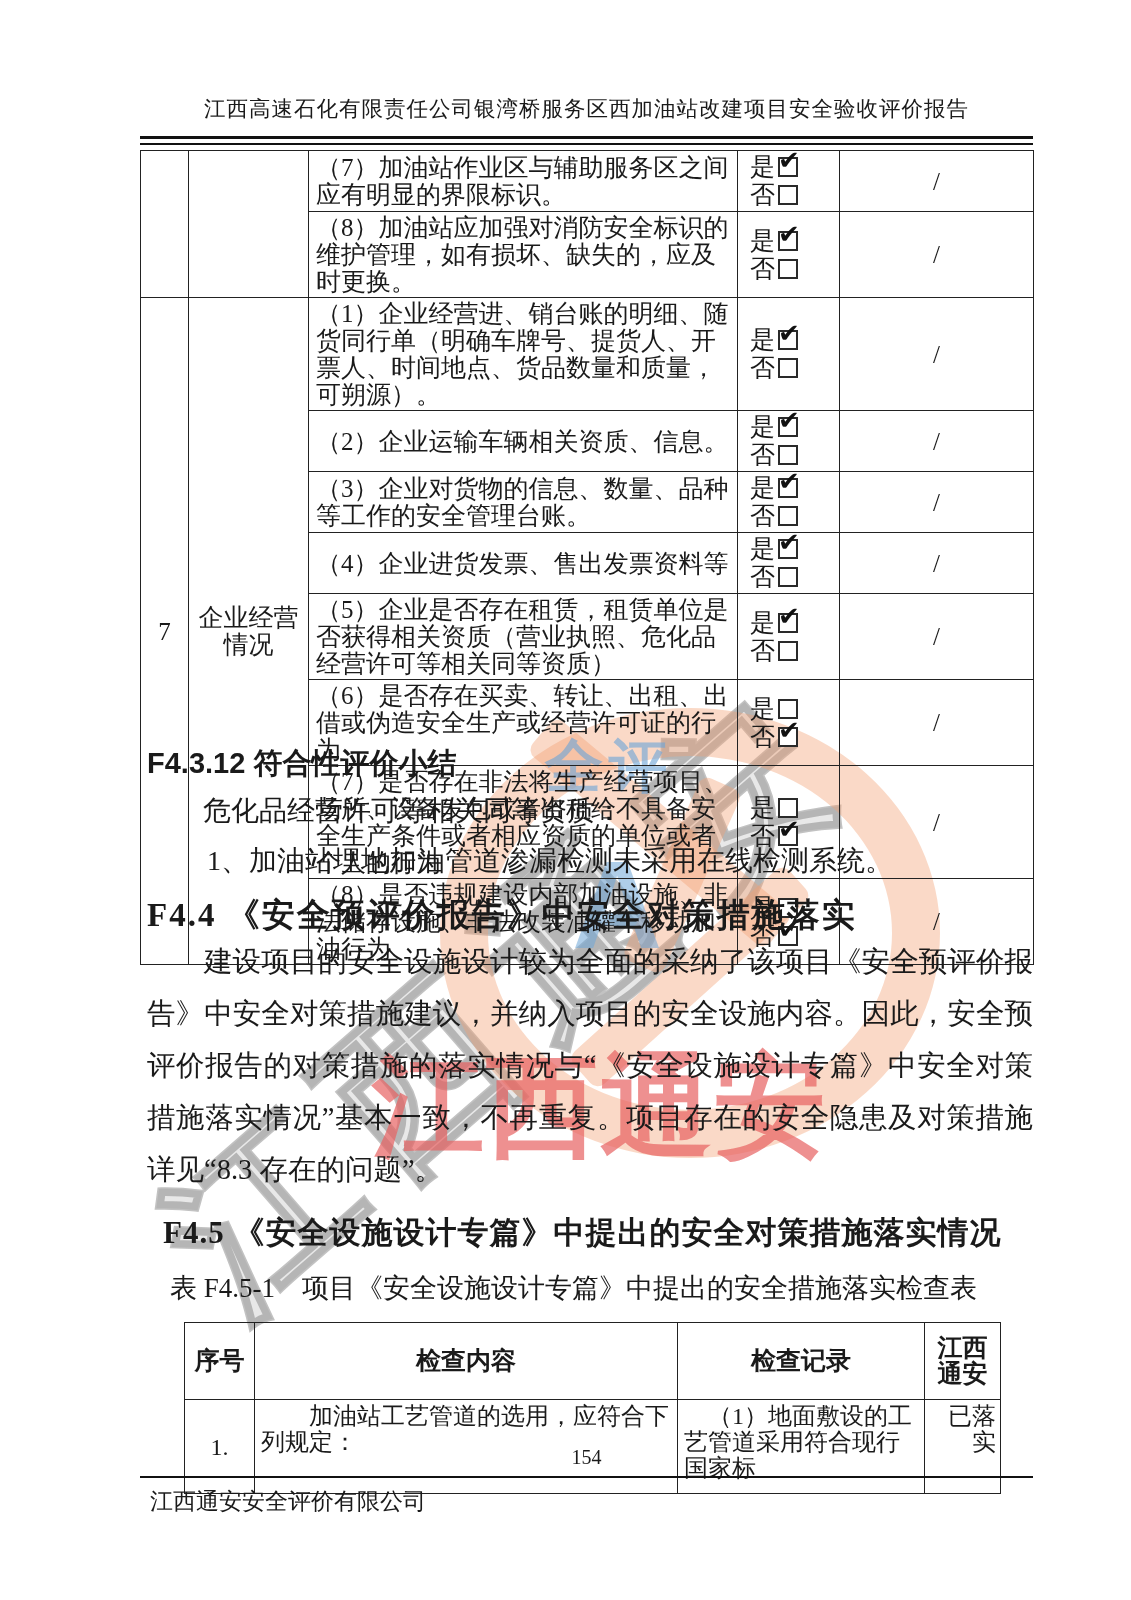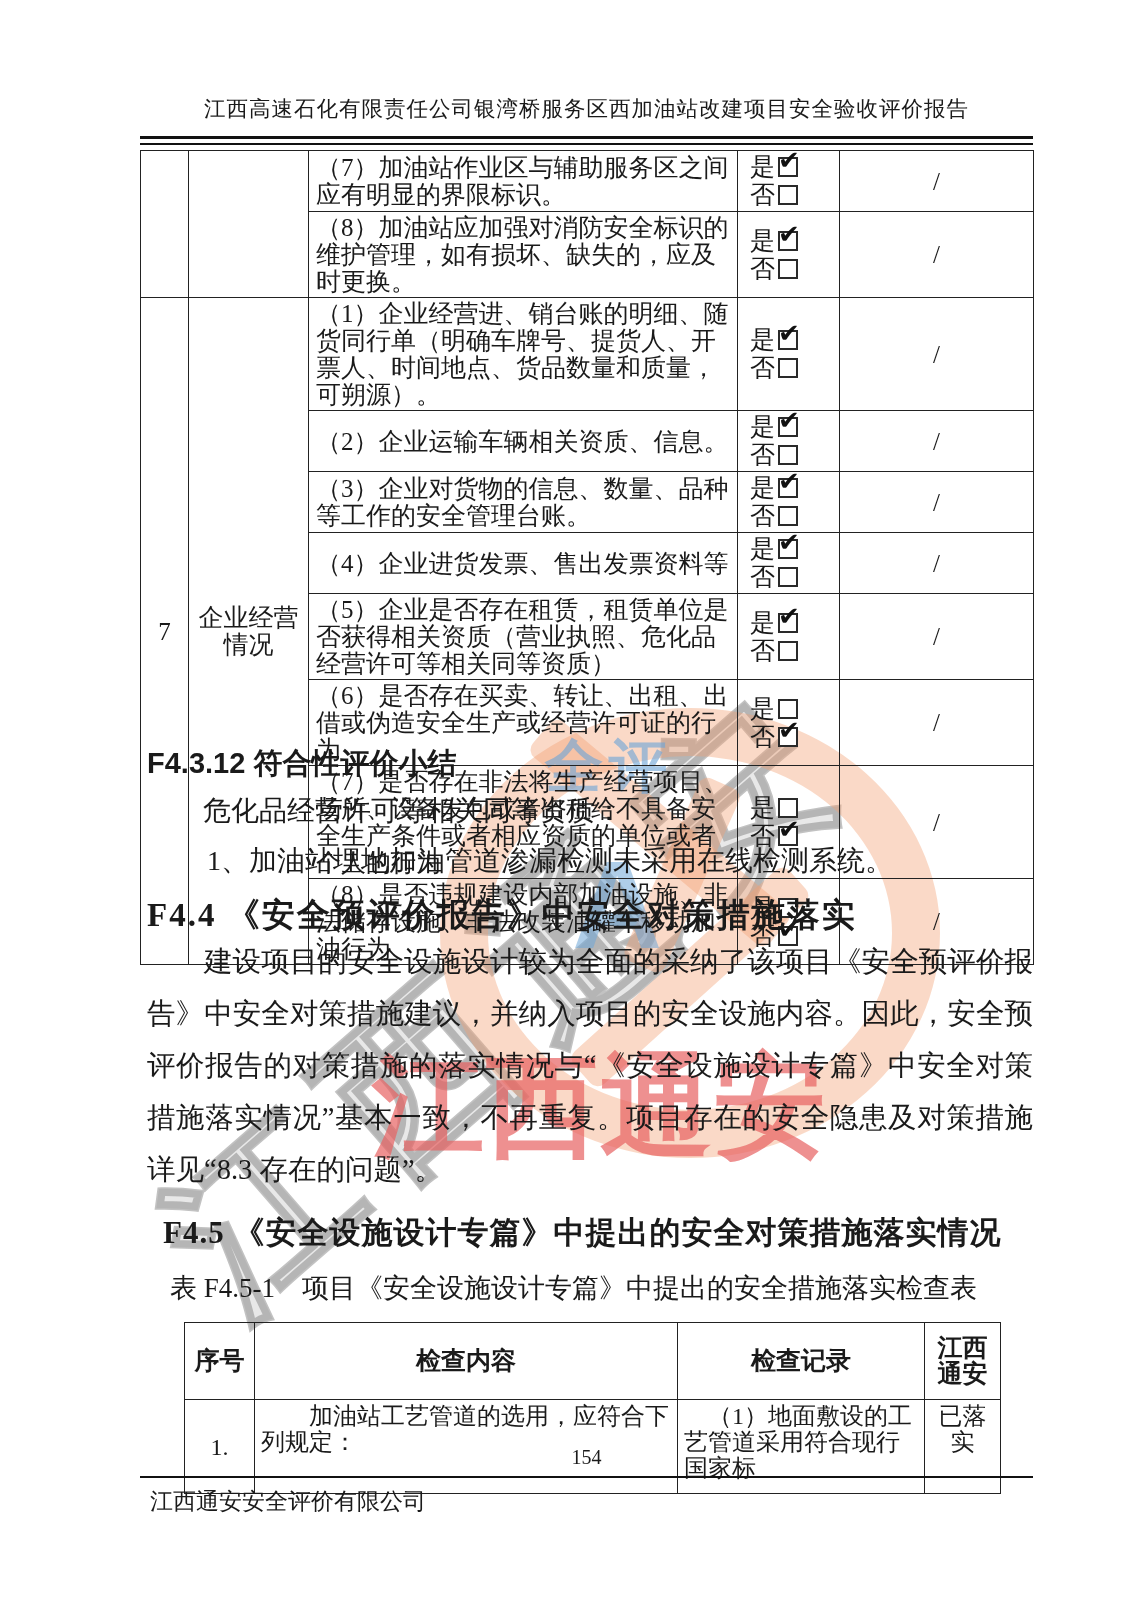--- a/index.html
+++ b/index.html
@@ -125,21 +125,21 @@
     border:1.6px solid #222;
     font-size:24px;line-height:26px;
     padding:12px 6px;vertical-align:middle;overflow:hidden;
   }
   .t2 thead tr{height:56px;}
   .t2 tbody tr{height:54px;}
   .t2 th{font-weight:bold;text-align:center;font-size:25px;}
   .t2 .c-serial{text-align:center;}
   .t2 .c-content{text-align:left;text-indent:2em;vertical-align:top;padding-top:3px;}
   .t2 .c-record{text-align:left;text-indent:1em;vertical-align:top;padding-top:3px;}
-  .t2 .c-conclusion{text-align:center;vertical-align:top;padding:3px 4px;}
+  .t2 .c-conclusion{text-align:right;vertical-align:top;padding:3px 4px;}
   
   .page-num{
     position:absolute;left:140px;top:1446px;width:893px;
     text-align:center;font-size:20px;
   }
   .footer-rule{position:absolute;left:140px;top:1476px;width:893px;border-top:2.5px solid #111;}
   .footer-left{position:absolute;left:150px;top:1486px;font-size:23px;}
   .footer-right{position:absolute;left:140px;top:1486px;width:886px;text-align:right;font-size:23px;}
 </style>
 </head>

